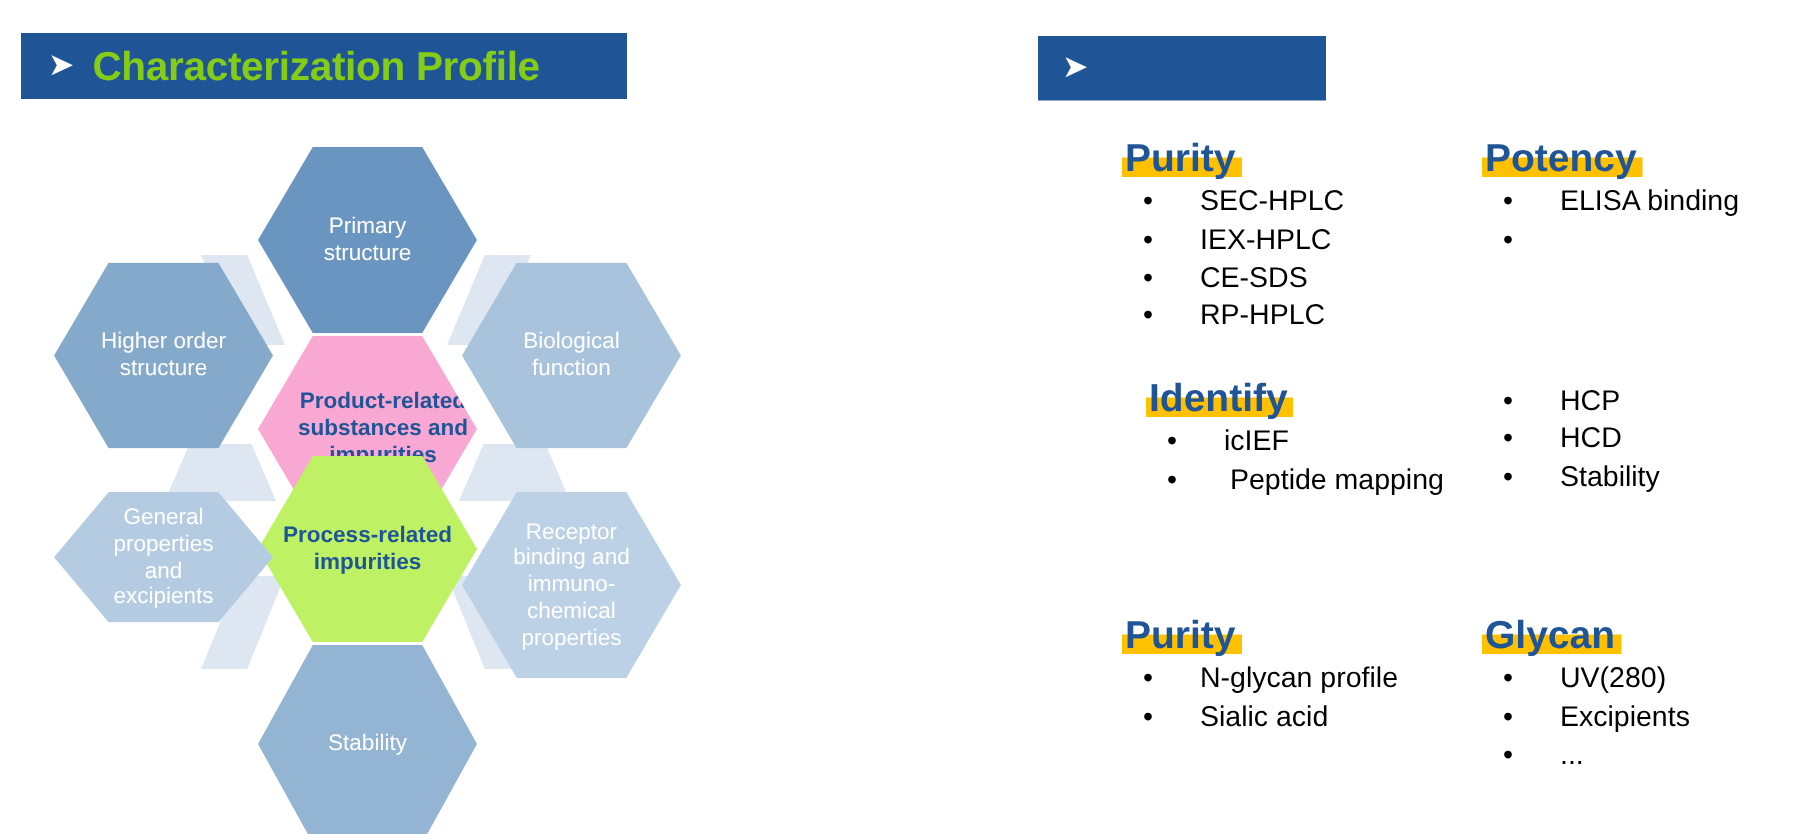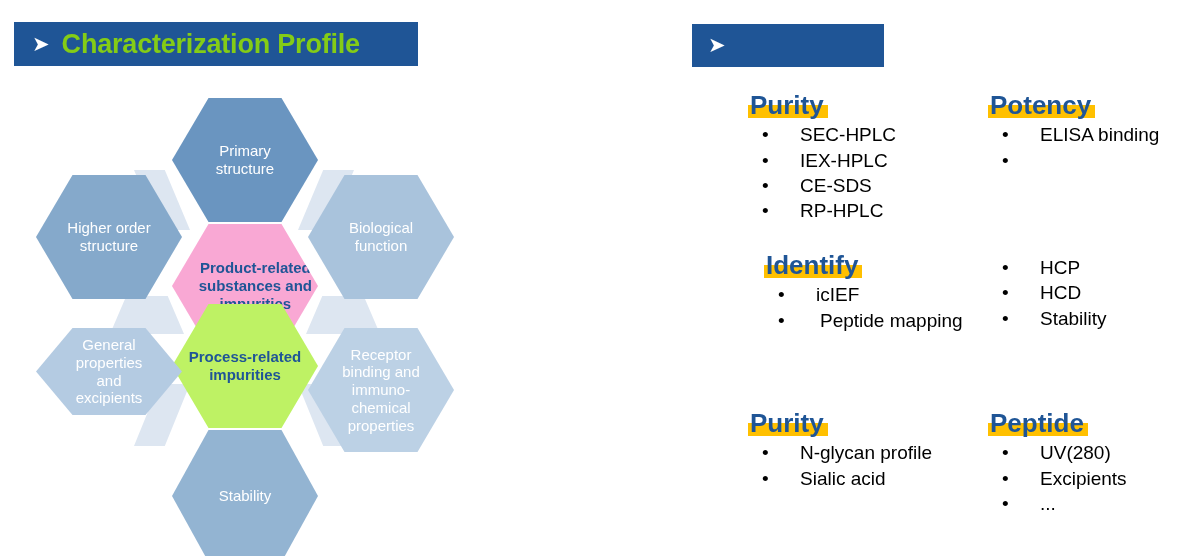--- a/index.html
+++ b/index.html
@@ -250,21 +250,21 @@
     </div>
     <ul class="method-list">
       <li><span class="bullet">•</span><span>N-glycan profile</span></li>
       <li><span class="bullet">•</span><span>Sialic acid</span></li>
     </ul>
   </div>
 
   <div class="method-block" style="left:248px; top:318px; width:247px;">
     <div class="method-title-wrap">
       <span class="method-hl" style="width:100%;"></span>
-      <span class="method-title">Peptide</span>
+      <span class="method-title">Glycan</span>
     </div>
     <ul class="method-list">
       <li><span class="bullet">•</span><span>UV(280)</span></li>
       <li><span class="bullet">•</span><span>Excipients</span></li>
       <li><span class="bullet">•</span><span>...</span></li>
     </ul>
   </div>
 </div>
 
 </body></html>

